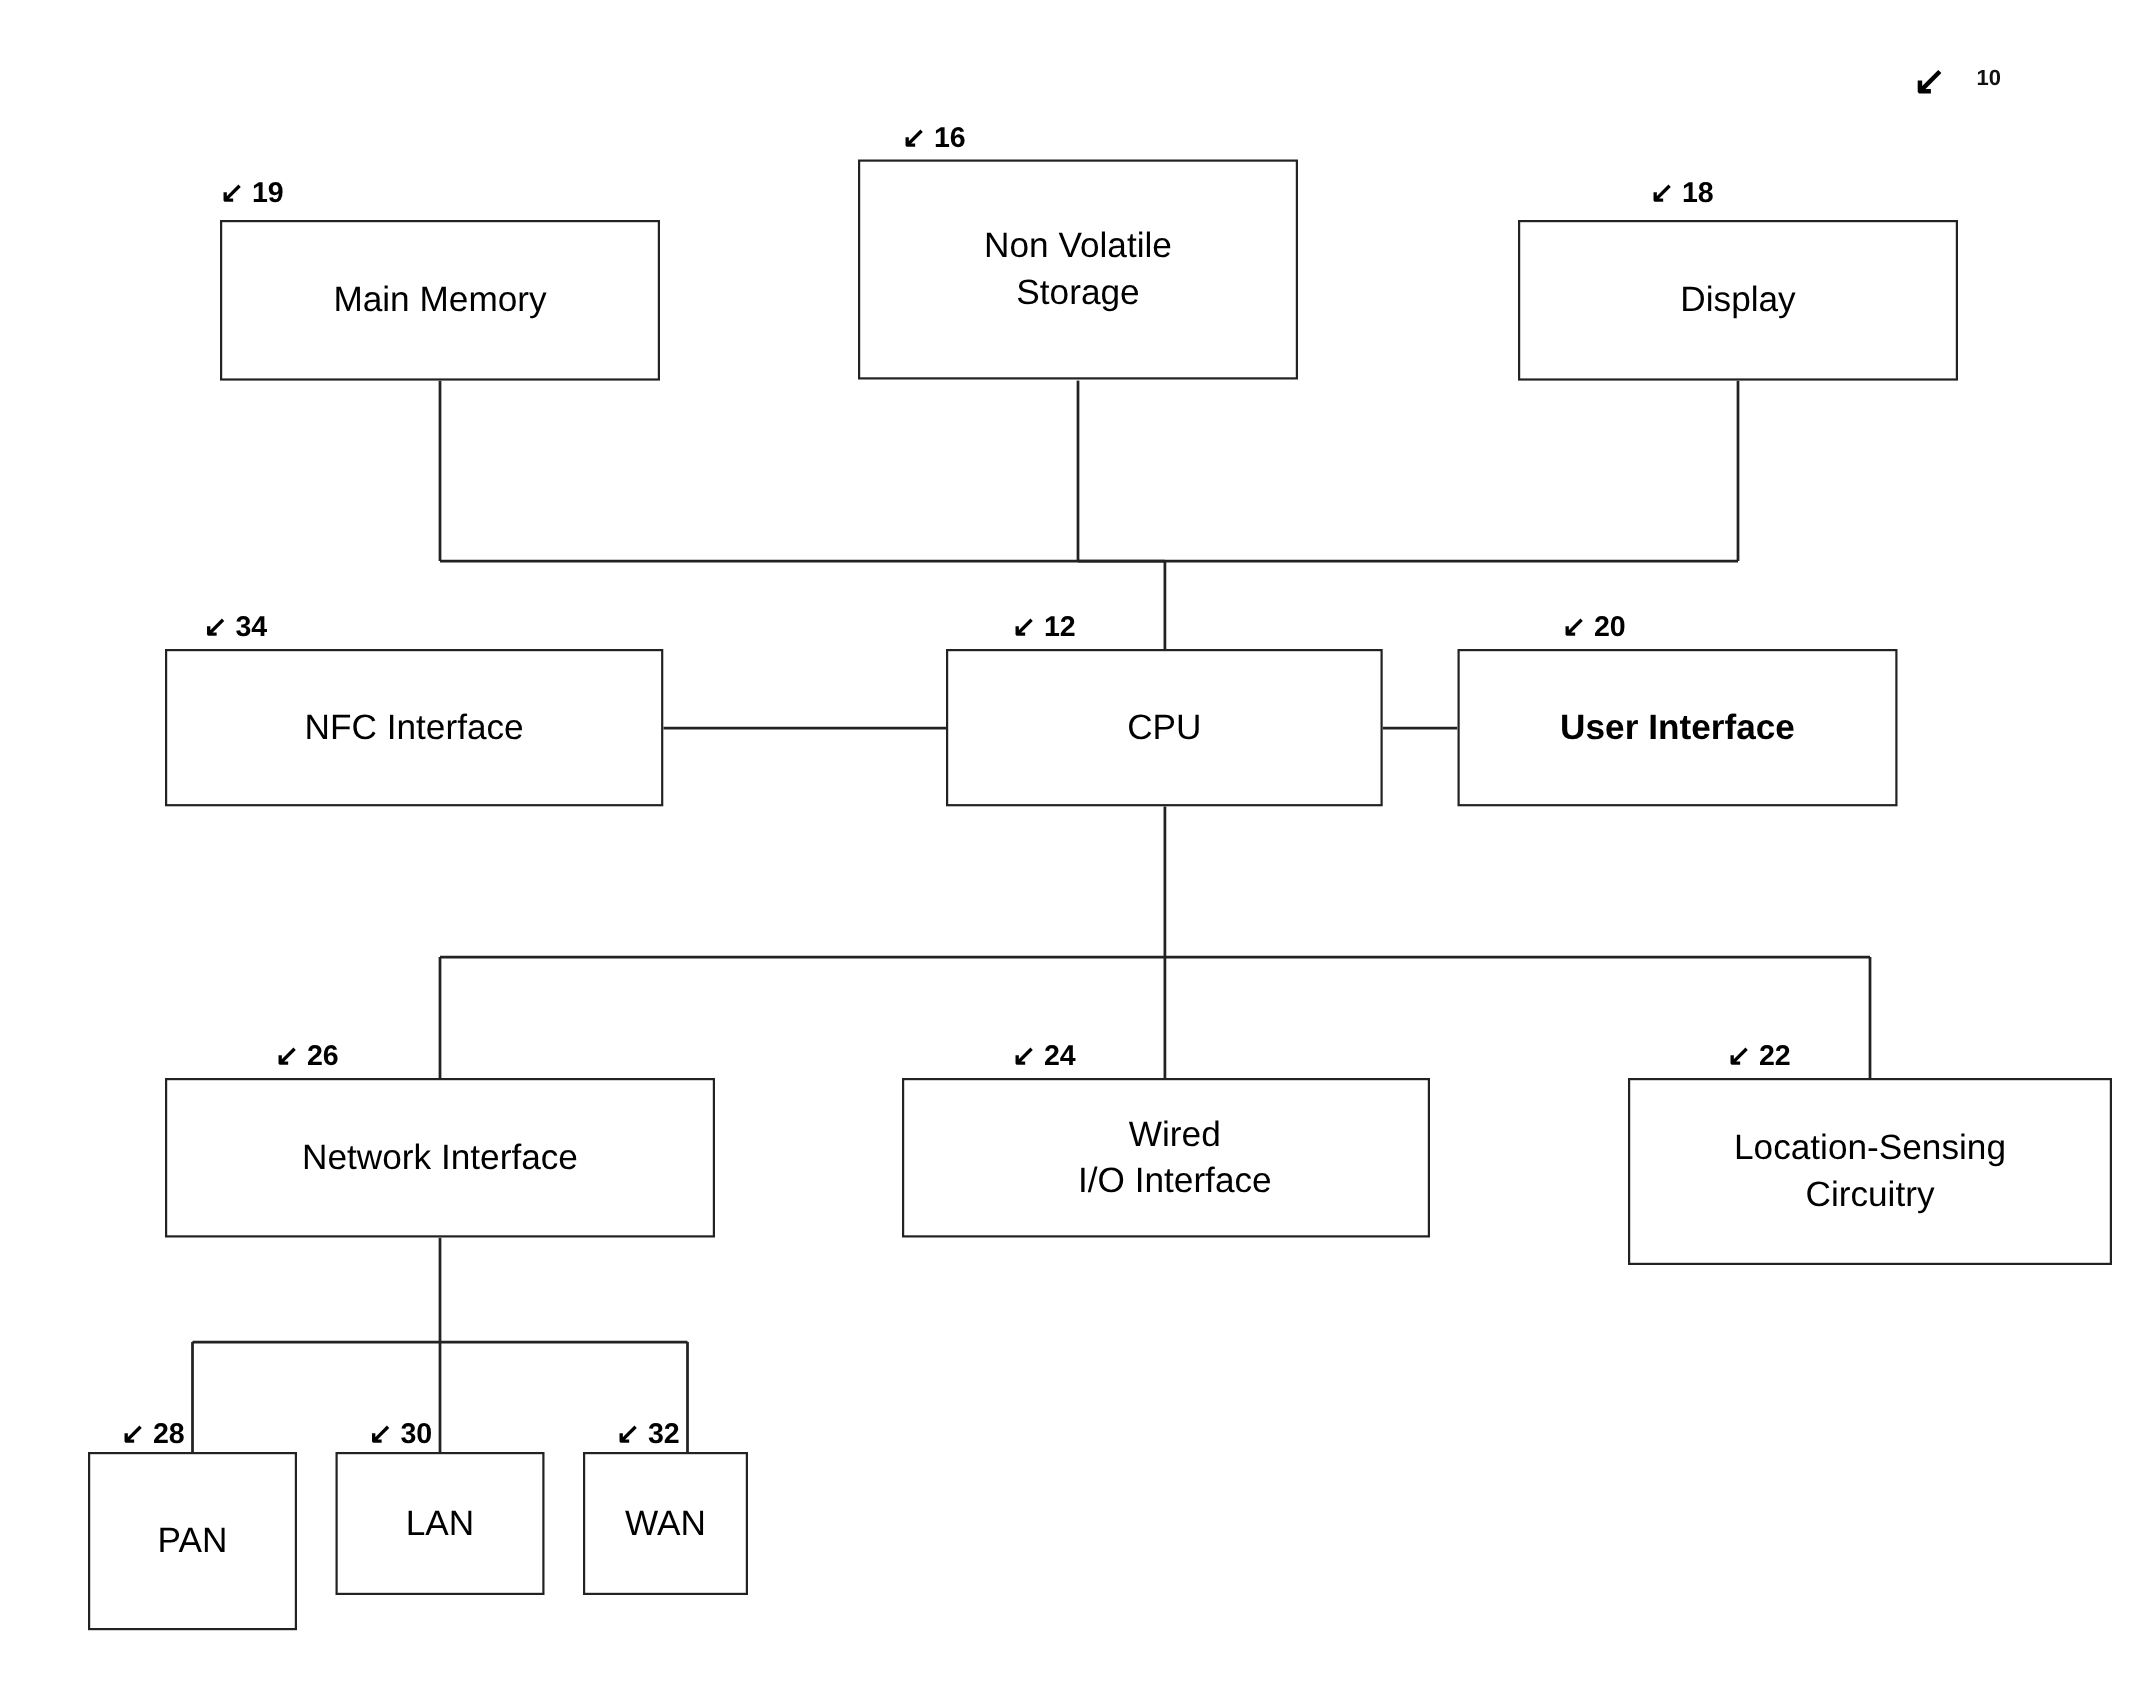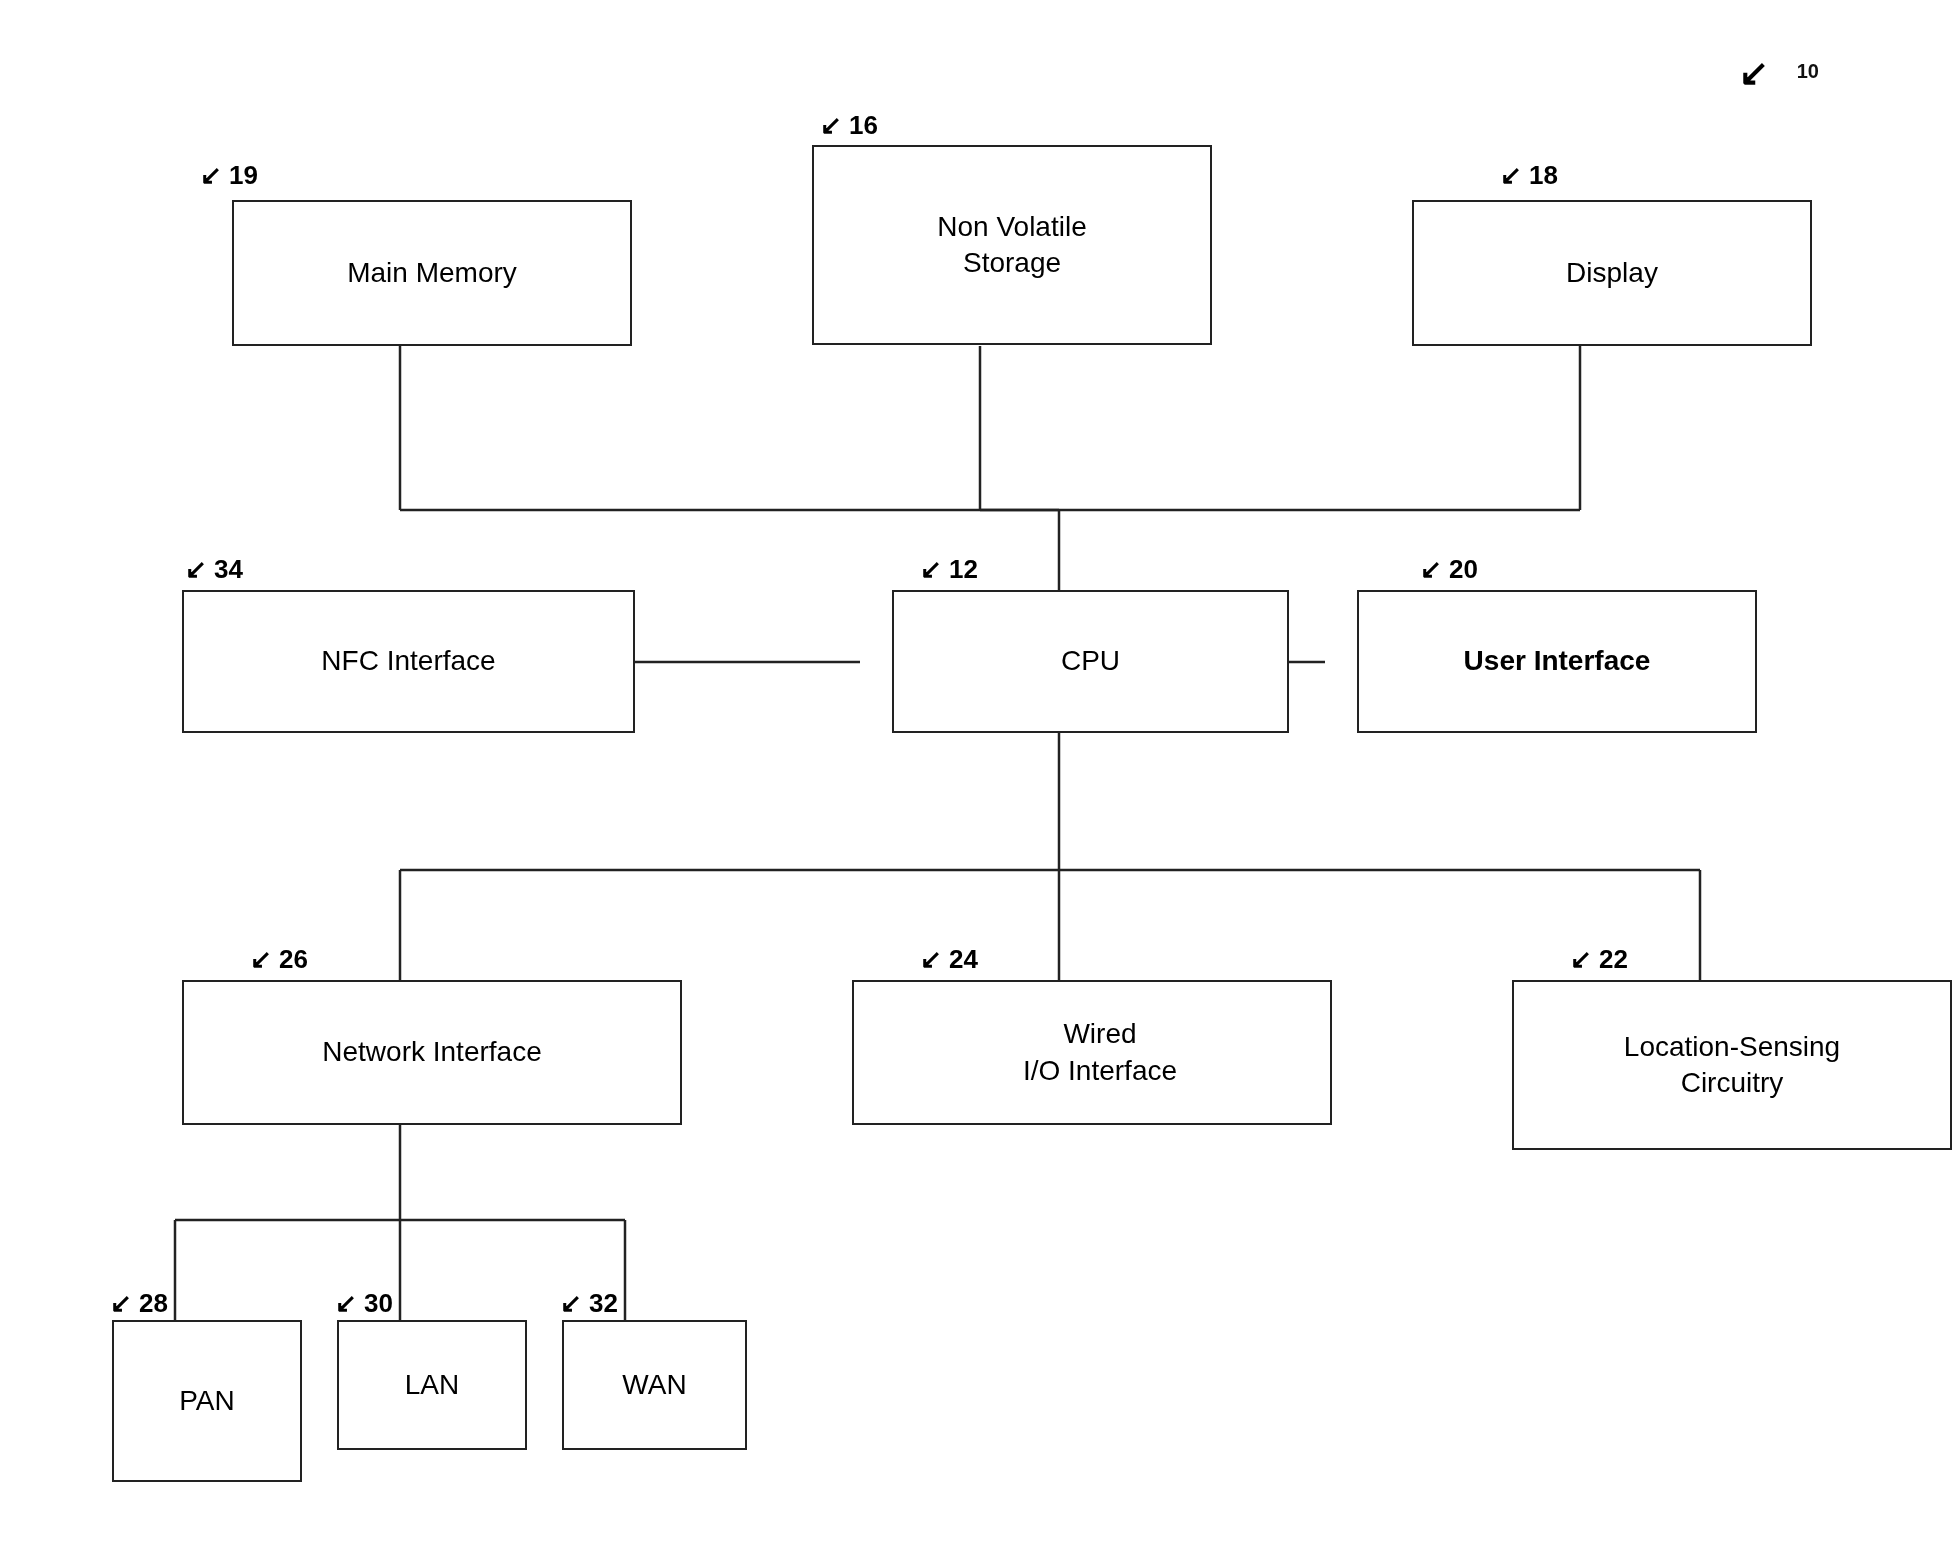--- a/index.html
+++ b/index.html
@@ -17,24 +17,23 @@
       height: 1551px;
     }
     .node {
       position: absolute;
       border: 2.5px solid #222;
       background: #fff;
       display: flex;
       align-items: center;
       justify-content: center;
       text-align: center;
-      font-size: 28px;
+      font-size: 32px;
       font-weight: 400;
       line-height: 1.3;
-      margin-left: 32px;
     }
     .label {
       position: absolute;
       font-size: 26px;
       font-weight: 700;
       color: #000000;
     }
     .fig-label {
       position: absolute;
       font-size: 20px;
@@ -143,18 +142,18 @@
   <div class="node" style="left:80px; top:1320px; width:190px; height:162px;">
     <span>PAN</span>
   </div>
   <span class="label" style="left:110px; top:1288px;">↙ 28</span>
 
   <div class="node" style="left:305px; top:1320px; width:190px; height:130px;">
     <span>LAN</span>
   </div>
   <span class="label" style="left:335px; top:1288px;">↙ 30</span>
 
-  <div class="node" style="left:530px; top:1320px; width:185px; height:130px;">
+  <div class="node" style="left:530px; top:1320px; width:150px; height:130px;">
     <span>WAN</span>
   </div>
   <span class="label" style="left:560px; top:1288px;">↙ 32</span>
 
 </div>
 
 </body></html>

